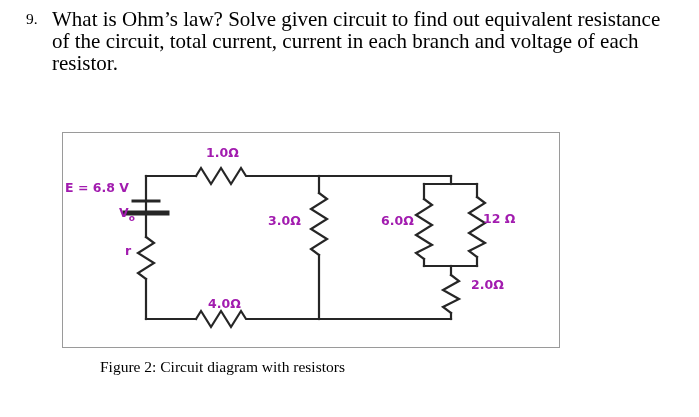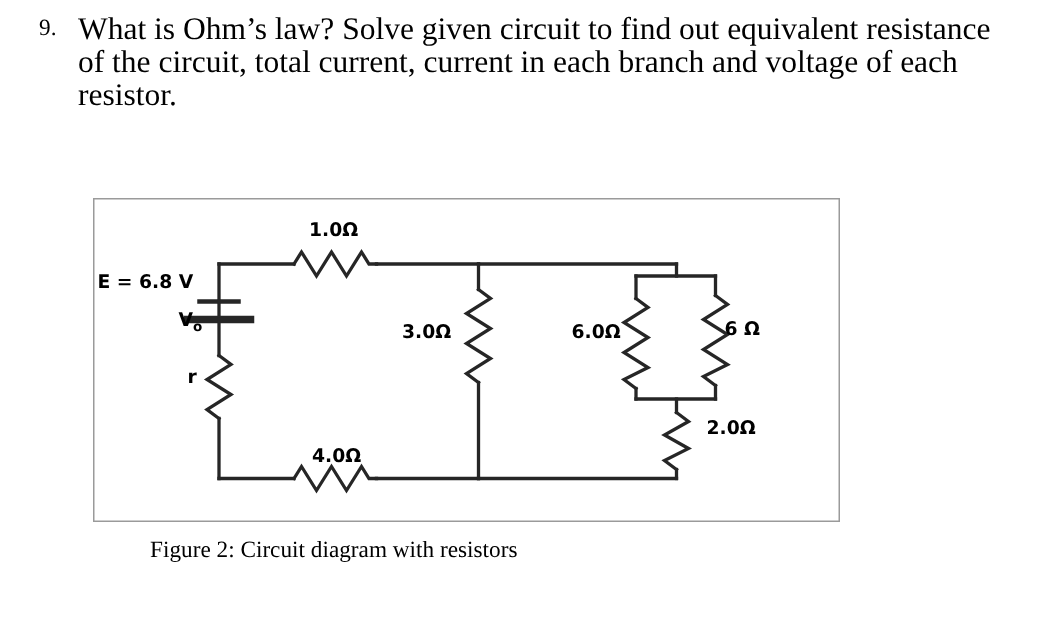--- a/index.html
+++ b/index.html
@@ -61,21 +61,21 @@
     height: 216px;
     display: block;
   }
 
   
   .ckt-label {
     position: absolute;
     font-family: "DejaVu Sans", "Liberation Sans", sans-serif;
     font-weight: bold;
     font-size: 12.5px;
-    color: #000000;
+    color: #a21caf;
     white-space: nowrap;
     letter-spacing: 0px;
   }
   .ckt-label.small-sub {
     font-size: 12.5px;
   }
   .sub {
     font-size: 9px;
     vertical-align: sub;
   }
@@ -168,18 +168,18 @@
   <div class="ckt-label" id="label-r">r</div>
 
   <div class="ckt-label" id="label-r1">1.0Ω</div>
 
   <div class="ckt-label" id="label-r3">3.0Ω</div>
 
   <div class="ckt-label" id="label-r4">4.0Ω</div>
 
   <div class="ckt-label" id="label-r6">6.0Ω</div>
 
-  <div class="ckt-label" id="label-r12">6 Ω</div>
+  <div class="ckt-label" id="label-r12">12 Ω</div>
 
   <div class="ckt-label" id="label-r2">2.0Ω</div>
 </div>
 
 <div id="figure-caption">Figure 2: Circuit diagram with resistors</div>
 
 </body></html>

